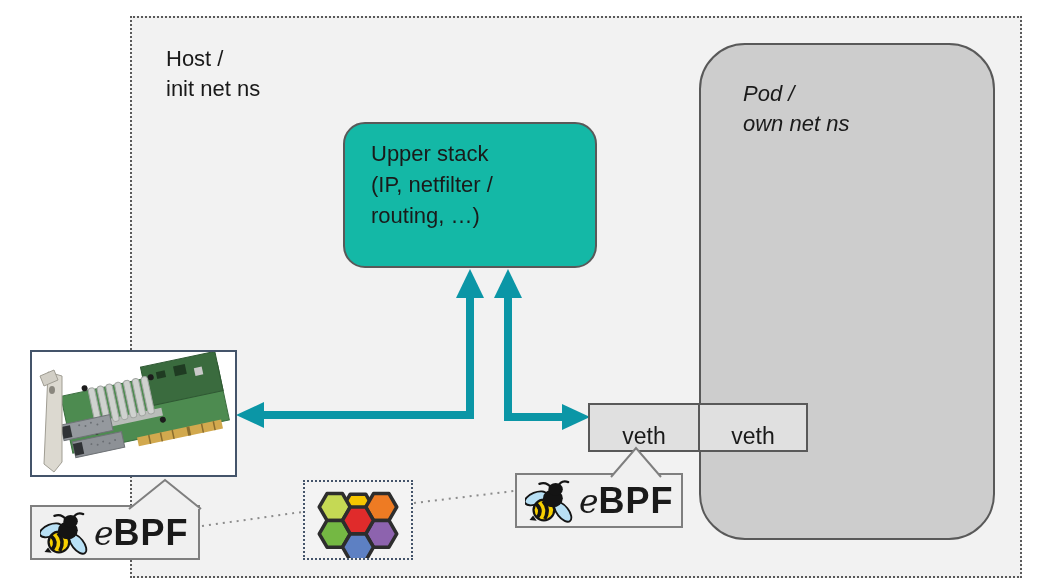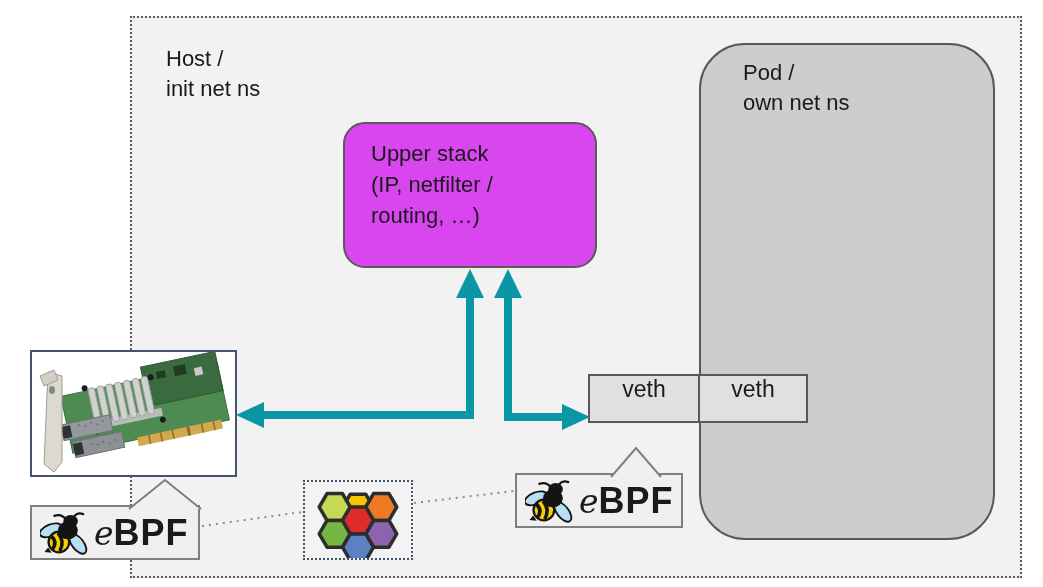--- a/index.html
+++ b/index.html
@@ -9,34 +9,34 @@
   #stage { position:relative; width:1042px; height:587px; }
 
   
   #host-box { left:130px; top:16px; width:892px; height:562px;
               background:#f2f2f2; border:2px dotted #595959; z-index:0; }
   .ns-label { font-size:22px; line-height:30px; white-space:pre-line; }
 
   
   #pod-box { left:699px; top:43px; width:296px; height:497px;
              background:#cdcdcd; border:2px solid #595959; border-radius:46px; z-index:1; }
-  #pod-box .ns-label { position:absolute; left:42px; top:13px; }
+  #pod-box .ns-label { position:absolute; left:42px; top:34px;font-style:italic; }
   #host-box .ns-label { position:absolute; left:34px; top:26px; }
 
   
   #upper-stack { left:343px; top:122px; width:254px; height:146px;
-                 background:#d946ef; border:2px solid #595959; border-radius:22px; z-index:2; }
+                 background:#14b8a6; border:2px solid #595959; border-radius:22px; z-index:2; }
   #upper-stack .ns-label { position:absolute; left:26px; top:14px; line-height:31px; }
 
   
   #overlay { left:0; top:0; width:1043px; height:587px; z-index:3; pointer-events:none; }
 
   
-  .veth-cell { top:374px; height:49px; background:#e0e0e0; border:2px solid #595959;
-               display:flex; align-items:flex-start; justify-content:center;
+  .veth-cell { top:403px; height:49px; background:#e0e0e0; border:2px solid #595959;
+               display:flex; align-items:flex-end; justify-content:center;
                font-size:23px; z-index:4; }
   #veth-host { left:588px; width:112px; }
   #veth-pod  { left:698px; width:110px; }
 
   
   #nic { left:30px; top:350px; width:207px; height:127px; background:#ffffff;
          border:2px solid #44546a; z-index:5; }
 
   
   #hex-box { left:303px; top:480px; width:110px; height:80px; background:#f3f3f3;

